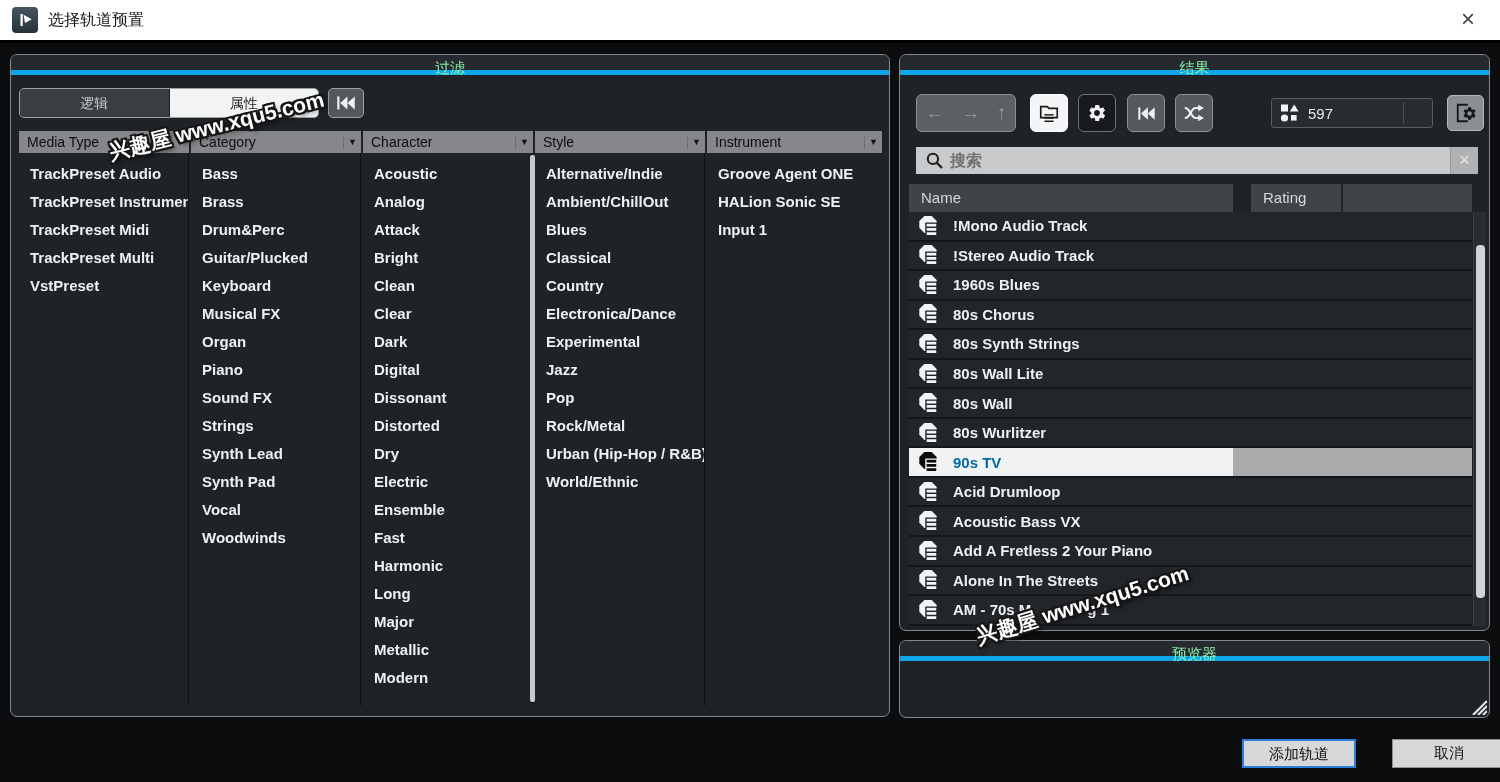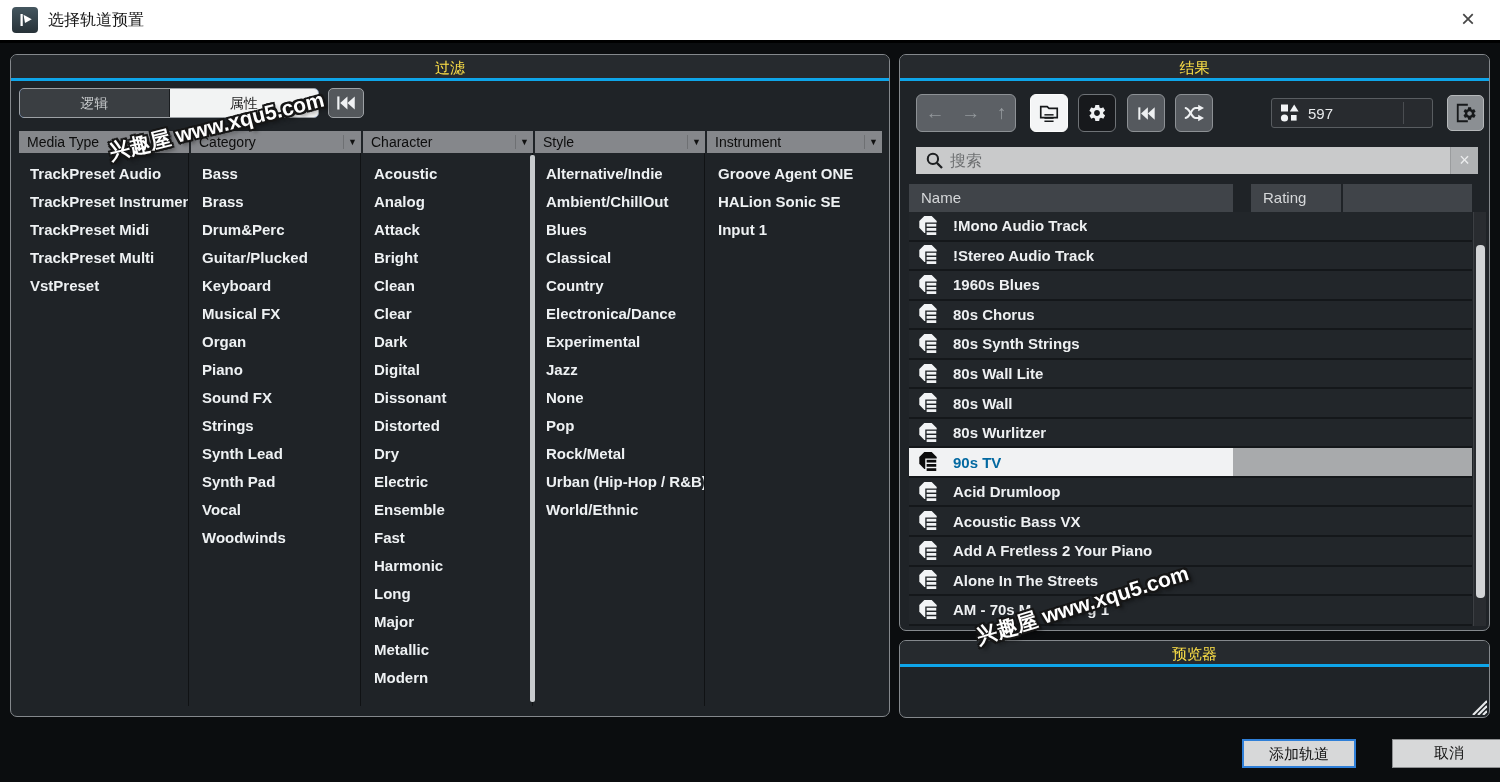--- a/index.html
+++ b/index.html
@@ -12,22 +12,22 @@
   .app-icon { position:absolute; left:12px; top:7px; width:26px; height:26px; border-radius:4px;
     background:linear-gradient(#44565f,#273238); display:flex; align-items:center; justify-content:center; }
   .win-title { position:absolute; left:48px; top:0; height:40px; line-height:40px;
     font-size:16px; color:#161616; }
   .close-btn { position:absolute; right:10px; top:0; width:44px; height:40px; text-align:center;
     line-height:38px; font-size:24px; color:#474747; cursor:pointer; }
   .title-sep { position:absolute; left:0; top:40px; width:1500px; height:3px; background:#000; }
 
   
   .panel { position:absolute; background:#1f2327; border:1px solid #84888c; border-radius:7px; }
-  .panel-head { height:26px; background:#262a2e; border-bottom:3px solid #0ea5e9;
-    border-radius:6px 6px 0 0; text-align:center; line-height:26px; font-size:15px; color:#fde047; }
+  .panel-head { height:20px; background:#262a2e; border-bottom:5px solid #0ea5e9;
+    border-radius:6px 6px 0 0; text-align:center; line-height:26px; font-size:15px; color:#86efac; }
 
   .panel-filter  { left:10px;  top:54px;  width:880px; height:663px; }
   .panel-results { left:899px; top:54px;  width:591px; height:577px; }
   .panel-preview { left:899px; top:640px; width:591px; height:78px;  }
 
   
   .tab-group { position:absolute; left:8px; top:33px; width:300px; height:30px;
     border:1px solid #9da1a5; border-radius:5px; display:flex; overflow:hidden; background:#3b82f6; }
   .tab { flex:1; text-align:center; line-height:28px; font-size:14px; color:#c9ccce;
     background:#3a3e42; cursor:pointer; }
@@ -73,21 +73,21 @@
   .counter .cdiv { position:absolute; right:28px; top:3px; bottom:3px; width:1px; background:#4a4d51; }
   .b-setup { position:absolute; left:547px; top:40px; width:37px; height:36px; border-radius:5px;
     background:#8b8f93; border:1px solid #b5b8ba; display:flex; align-items:center; justify-content:center;
     color:#17191b; cursor:pointer; }
 
   
   .searchbar { position:absolute; left:16px; top:92px; width:562px; height:27px; background:#c9cacb;
     display:flex; align-items:center; }
   .searchbar svg { margin:0 6px 0 9px; flex:none; }
   .searchbar input { flex:1; border:none; outline:none; background:transparent; font-size:16px;
-    color:#2a2a2a; font-family:"Liberation Sans", sans-serif; }
+    color:#2a2a2a; font-family:"Liberation Sans", sans-serif;font-weight:bold; }
   .searchbar input::placeholder { color:#6e7072; opacity:1; }
   .search-clear { width:28px; height:27px; background:#b0b2b4; color:#ebeced; font-size:18px;
     text-align:center; line-height:26px; border-left:1px solid #9a9c9e; cursor:pointer; flex:none; }
 
   
   .rt-head { position:absolute; left:9px; top:129px; width:563px; height:28px; display:flex; }
   .rt-hcell { background:#404449; color:#d6d8da; font-size:15px; line-height:28px; padding-left:12px; }
   .rt-hcell.c0 { width:324px; margin-right:18px; }
   .rt-hcell.c1 { width:90px;  margin-right:2px; }
   .rt-hcell.c2 { flex:1; }
@@ -229,21 +229,20 @@
         </div>
         <div class="fcol-list">
             <div class="fitem">Alternative/Indie</div>
             <div class="fitem">Ambient/ChillOut</div>
             <div class="fitem">Blues</div>
             <div class="fitem">Classical</div>
             <div class="fitem">Country</div>
             <div class="fitem">Electronica/Dance</div>
             <div class="fitem">Experimental</div>
             <div class="fitem">Jazz</div>
-            <div class="fitem">None</div>
             <div class="fitem">Pop</div>
             <div class="fitem">Rock/Metal</div>
             <div class="fitem">Urban (Hip-Hop / R&amp;B)</div>
             <div class="fitem">World/Ethnic</div>
           </div>
       </div>
       <div class="fcol" style="flex:1">
         <div class="fcol-head">
           <span class="lbl">Instrument</span>
           <span class="dd">▼</span>

